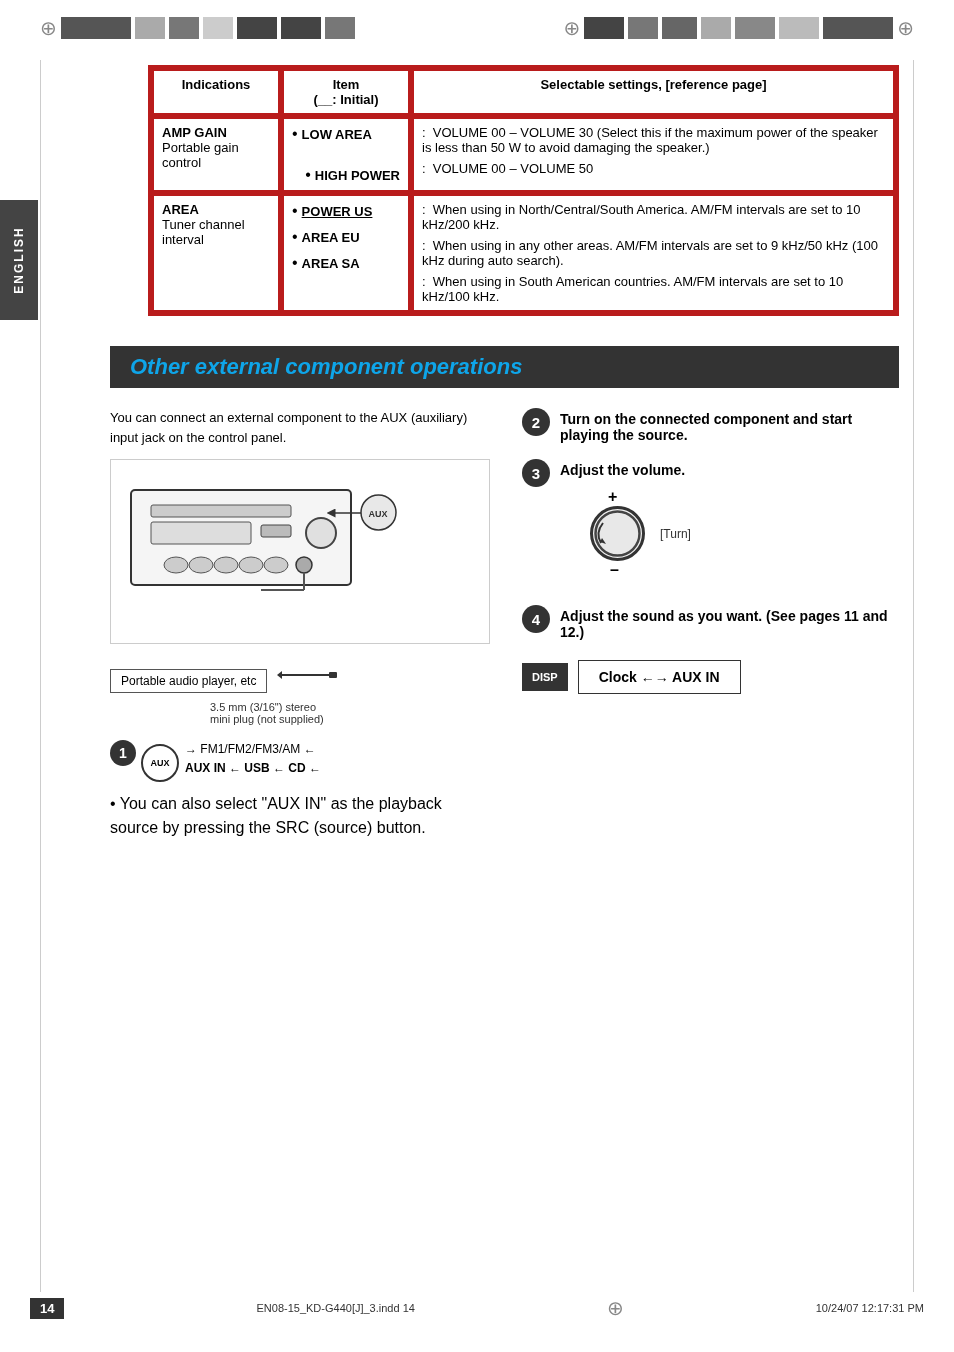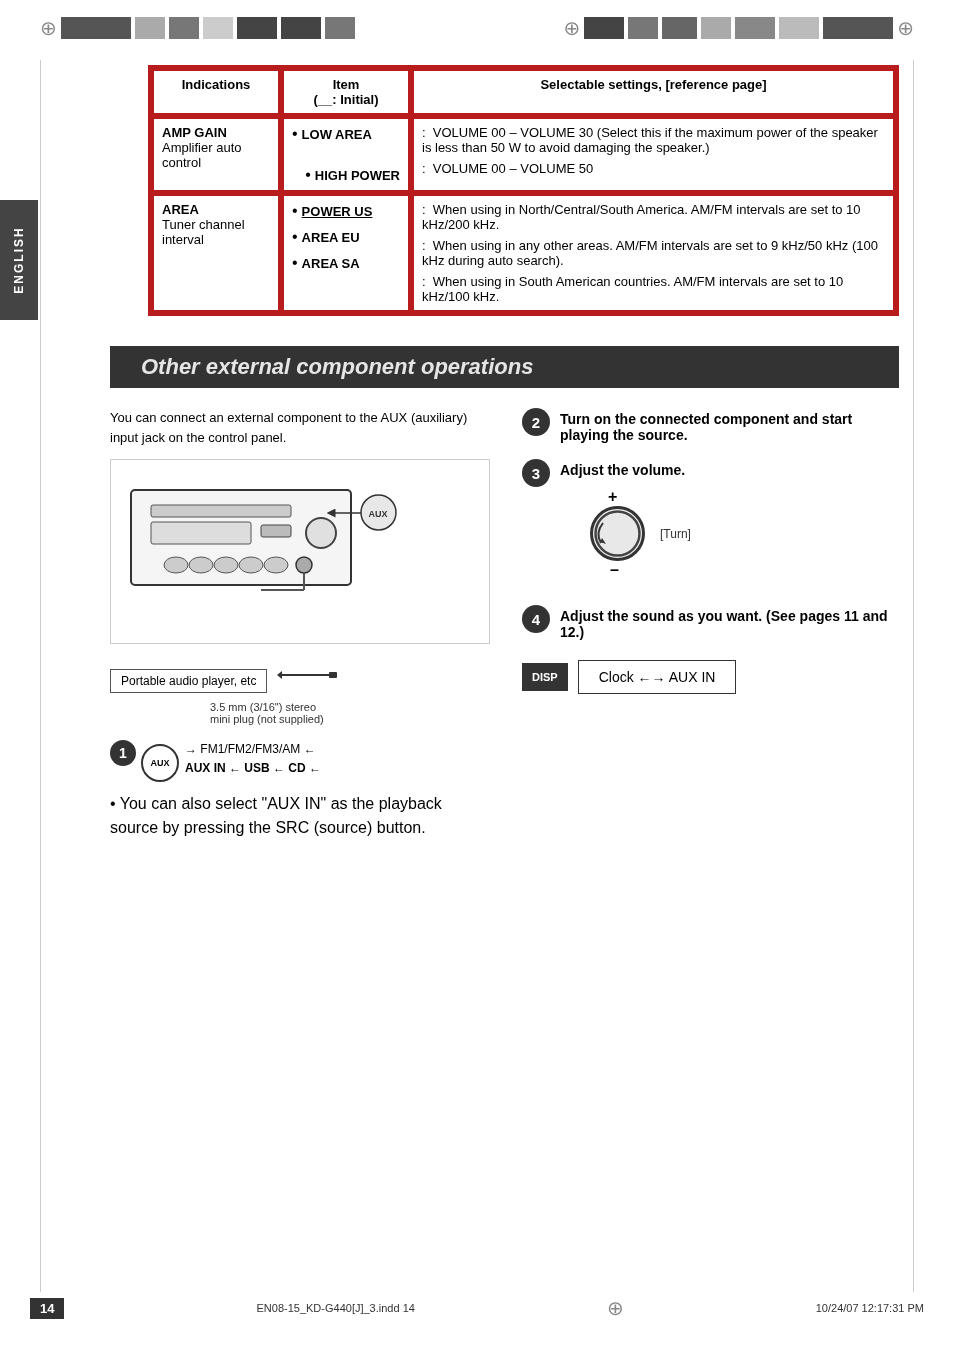--- a/index.html
+++ b/index.html
@@ -83,25 +83,25 @@
     }
     .settings-table .col-indications { width: 130px; }
     .settings-table .col-item { width: 130px; }
     .settings-table .col-settings { }
     .item-dot { font-size: 16px; margin-right: 4px; }
     .underline { text-decoration: underline; }
 
     
     .section-banner {
       background: #333;
-      color: #e5e5e5;
+      color: #0ea5e9;
       font-style: italic;
       font-weight: bold;
       font-size: 22px;
-      padding: 8px 31px;
+      padding: 8px 20px;
       margin-bottom: 20px;
       border-radius: 0;
     }
 
     
     .two-col {
       display: flex;
       gap: 32px;
       margin-left: 0px;
     }
@@ -220,21 +220,21 @@
       padding: 8px 10px;
       font-size: 11px;
       font-weight: bold;
       min-width: 40px;
       text-align: center;
     }
     .clock-aux-box {
       border: 1px solid #333;
       padding: 8px 20px;
       font-size: 14px;
-      font-weight: normal;
+      font-weight: bold;
     }
     .arrow-lines {
       font-size: 12px;
       line-height: 1.6;
     }
     .arrow-line-bold { font-weight: bold; }
 
     .bullet-note {
       font-size: 16px;
       margin-top: 10px;
@@ -349,21 +349,21 @@
 (__: Initial)</span>
         </th>
         <th class="col-settings">Selectable settings, [reference page]</th>
       </tr>
     </thead>
     <tbody>
 
       <tr>
         <td>
           <div><strong>AMP GAIN</strong></div>
-          <div>Amplifier auto</div>
+          <div>Portable gain</div>
           <div>control</div>
         </td>
         <td>
           <div><span class="item-dot">•</span><strong>LOW AREA</strong></div>
           <div style="margin-top:23px;text-align:right;"><span class="item-dot">•</span><strong>HIGH POWER</strong></div>
         </td>
         <td>
           <div>: &nbsp;VOLUME 00 – VOLUME 30 (Select this if the maximum power of the speaker is less than 50 W to avoid damaging the speaker.)</div>
           <div style="margin-top:6px;">: &nbsp;VOLUME 00 – VOLUME 50</div>
         </td>

